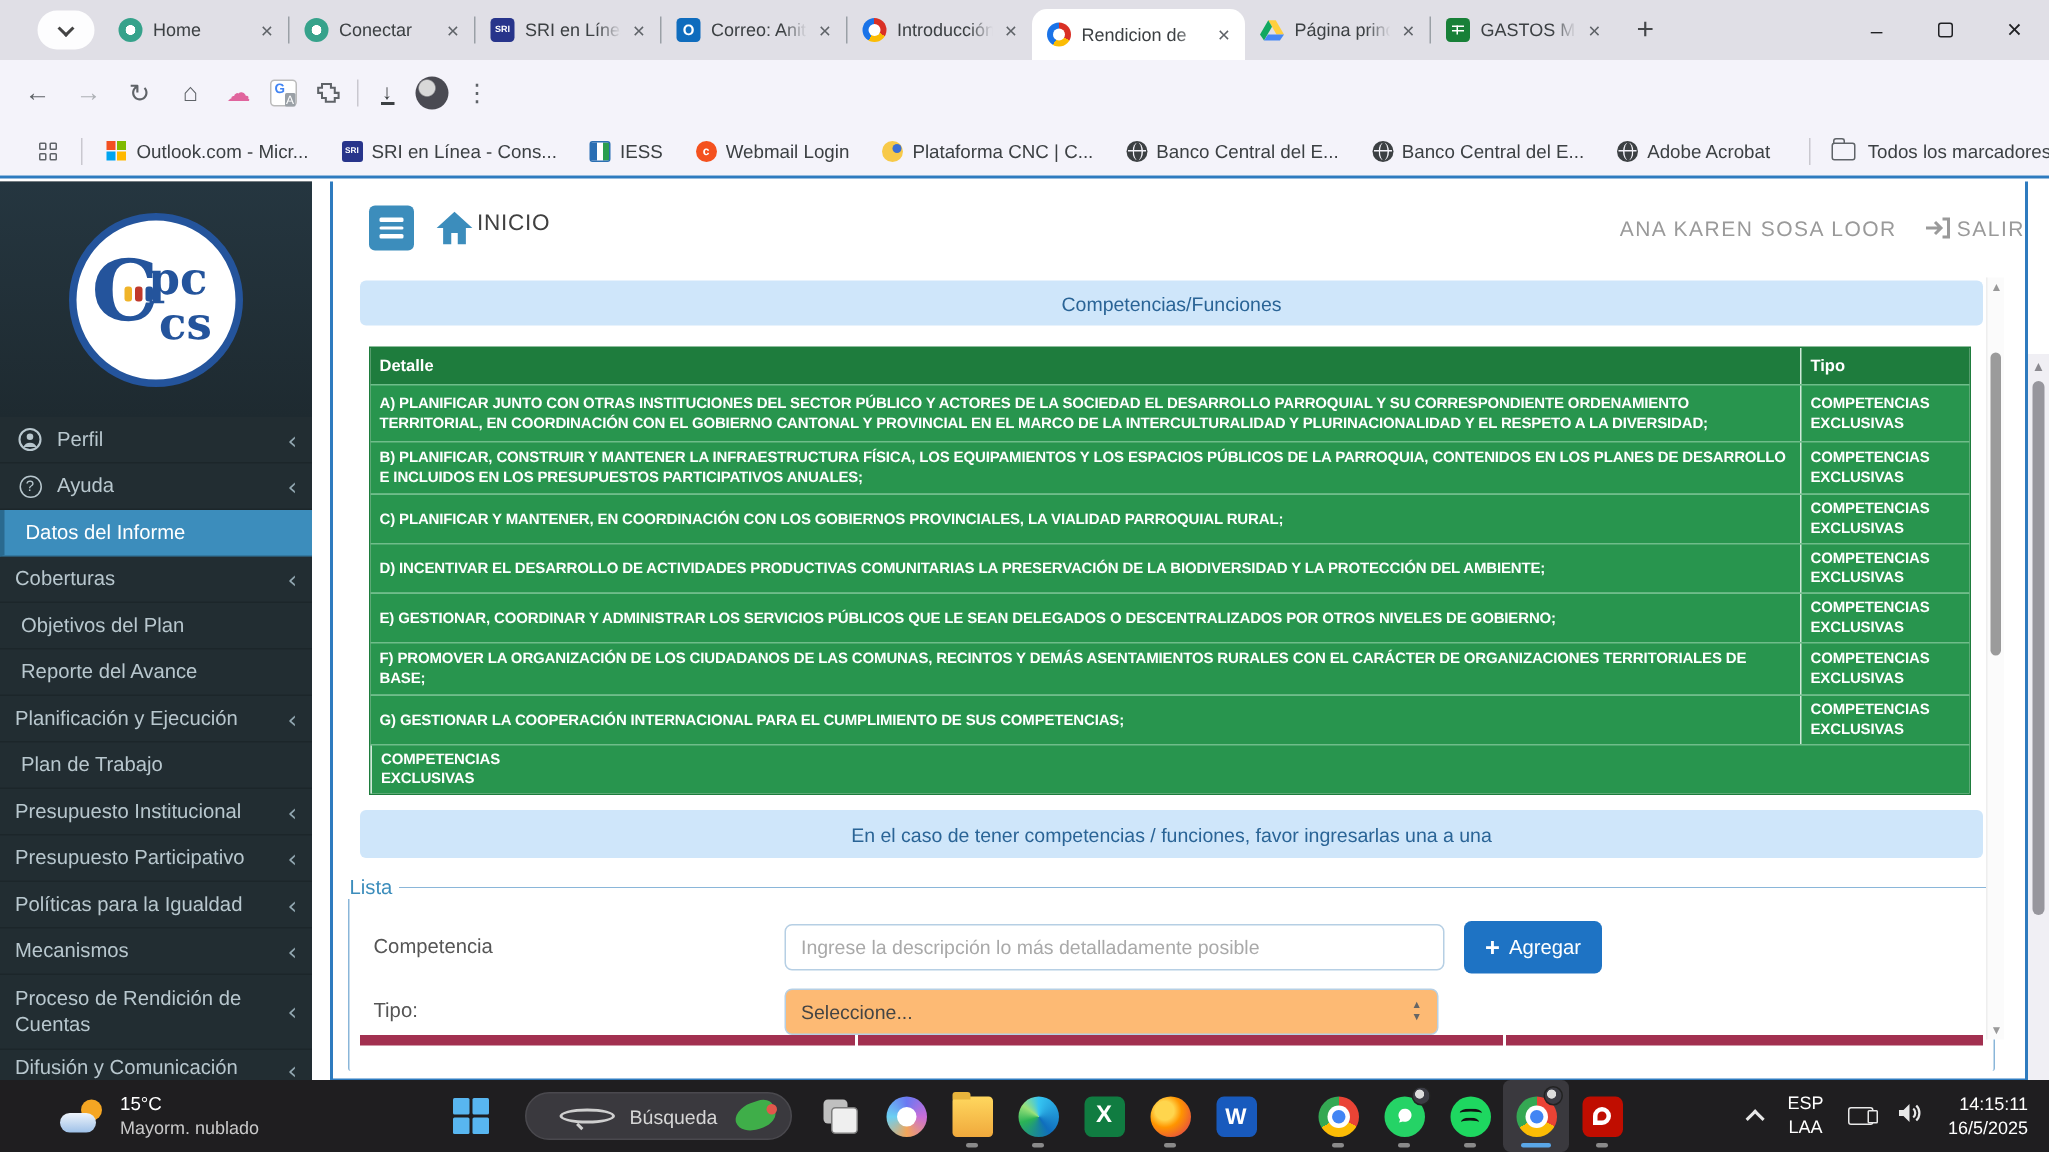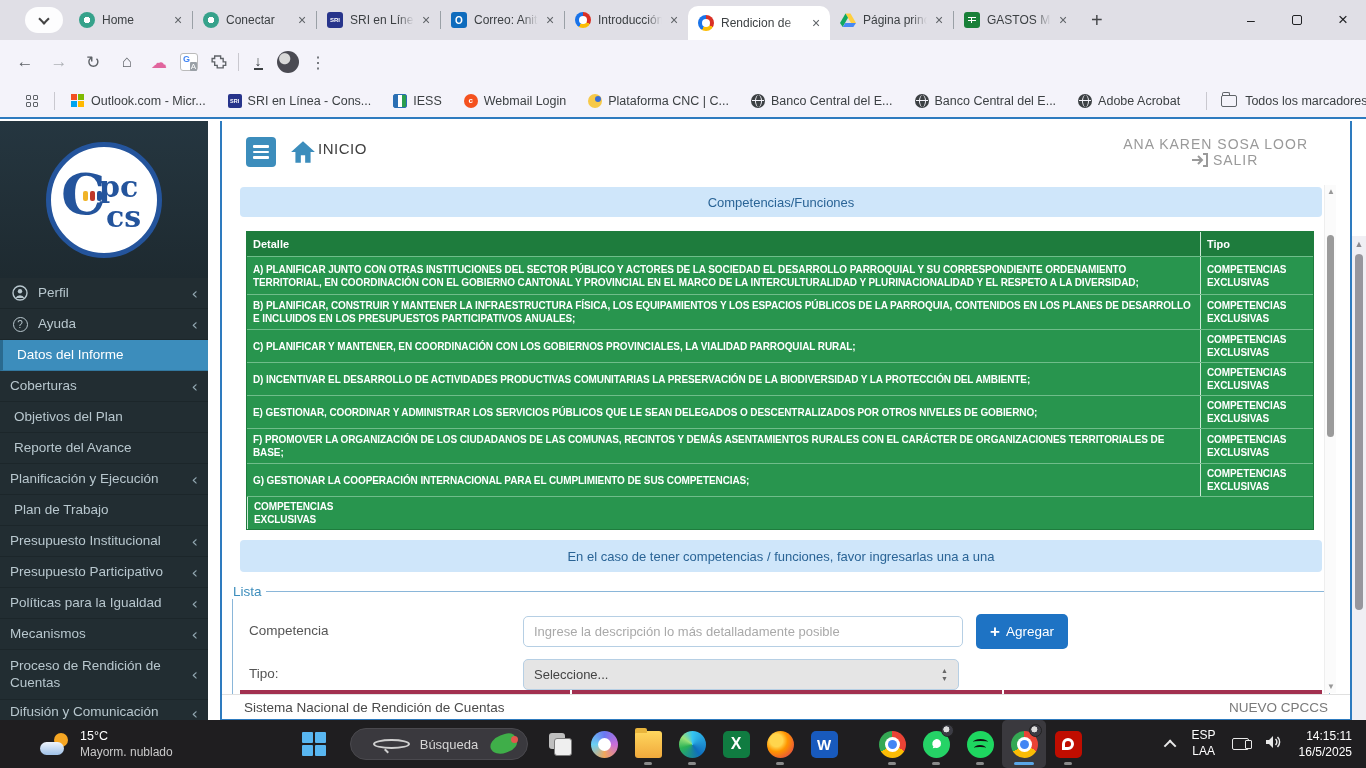--- a/index.html
+++ b/index.html
@@ -82,38 +82,38 @@
   .menu-item.active { background:#3c8dbc; color:#fff; border-left:3px solid #2a6a8f; }
   .mi-ic { width:20px; margin-right:8px; display:flex; justify-content:center; flex:none; }
   .q-circle { width:15px; height:15px; border:1.5px solid #b8c7ce; border-radius:50%; font-size:10px; display:flex; align-items:center; justify-content:center; }
   .mi-arrow { font-size:16px; color:#93a8b2; font-family:"DejaVu Sans",sans-serif; }
 
   #mainpanel { position:absolute; left:220px; top:2px; width:1132px; height:600px; background:#fff; border-left:2px solid #2e7bbf; border-right:2px solid #2e7bbf; border-bottom:2px solid #2e7bbf; }
   #app-header { position:absolute; left:0; top:0; right:0; height:62px; background:#fff; display:flex; align-items:center; }
   #hamburger { width:30px; height:30px; background:#3c8dbc; border-radius:4px; margin-left:24px; display:flex; flex-direction:column; justify-content:center; gap:3px; align-items:center; }
   #hamburger i { width:16px; height:2.5px; background:#fff; border-radius:1px; }
   #inicio { display:flex; align-items:flex-start; margin-left:14px; color:#404040; font-size:15px; letter-spacing:.5px; }
-  #hdr-right { margin-left:auto; display:flex; align-items:center; margin-right:24px; color:#999;flex-direction:column; }
+  #hdr-right { margin-left:auto; display:flex; align-items:center; color:#999; }
   #user-name { font-size:14px; letter-spacing:1px; margin-right:18px; color:#9a9a9a; }
   #salir { display:flex; align-items:center; font-size:14px; letter-spacing:1px; color:#9a9a9a; }
 
   .banner { position:absolute; left:18px; width:1082px; background:#cfe6fa; border-radius:4px; color:#2a6496; font-size:13px; display:flex; align-items:center; justify-content:center; }
   #ctable { position:absolute; left:24px; top:110px; width:1068px; border:1px solid #1e7c3d; font-weight:bold; color:#fff; }
   .thead { display:flex; background:#1e7c3d; font-size:11px; }
   .thead .h-det { flex:1; padding:6px 6px; } .thead .h-tip { width:113px; padding:6px 6px; border-left:1px solid #cfe9d9; }
   .trow { display:flex; background:#28954e; border-top:1px solid #6fbd8a; font-size:10px; letter-spacing:-.1px; }
   .trow .td-det { flex:1; padding:4px 6px; line-height:1.3; display:flex; align-items:center; }
   .trow .td-tip { width:113px; padding:3px 6px; border-left:1px solid #cfe9d9; line-height:1.3; display:flex; align-items:center; }
   #fieldset { position:absolute; left:10px; top:463px; width:1098px; height:130px; border:1px solid #8ab6d9; border-radius:2px; border-bottom:none; }
   #fieldset legend { color:#3c8dbc; font-size:13.5px; margin-left:-4px; padding:0 4px; }
   .form-label { position:absolute; color:#555; font-size:13.5px; }
   #comp-input { position:absolute; left:290px; top:17px; width:440px; height:31px; border:1px solid #b6cfe4; border-radius:5px; padding:0 10px; font-size:13px; color:#333; background:#fff; font-family:"Liberation Sans",sans-serif; }
   #comp-input::placeholder { color:#a9a9a9; }
   #btn-agregar { position:absolute; left:743px; top:15px; height:35px; padding:0 14px; background:#1e73c4; border:none; border-radius:5px; color:#fff; font-size:13.5px; display:flex; align-items:center; gap:6px; font-family:"Liberation Sans",sans-serif; }
-  #tipo-select { position:absolute; left:290px; top:60px; width:436px; height:31px; border:1px solid #b6cfe4; border-radius:5px; background:#e5e5e5; color:#444; font-size:13px; display:flex; align-items:center; padding:0 10px; }
+  #tipo-select { position:absolute; left:290px; top:60px; width:436px; height:31px; border:1px solid #b6cfe4; border-radius:5px; background:#fdba74; color:#444; font-size:13px; display:flex; align-items:center; padding:0 10px; }
   .spin { margin-left:auto; display:flex; flex-direction:column; gap:1px; color:#666; font-size:7px; line-height:1; }
   .maroon-seg { position:absolute; top:569px; height:7px; background:#a23050; }
   #app-footer { position:absolute; left:0; right:0; bottom:0; height:25px; background:#fff; border-top:1px solid #e0e0e0; display:flex; align-items:center; font-size:13.5px; color:#4a4a4a; padding:0 22px; }
   #app-footer .right { margin-left:auto; color:#7a7a7a; }
 
   
   #inner-sb { position:absolute; right:14px; top:64px; width:12px; height:508px; background:#fbfbfb; border-left:1px solid #eee; }
   #inner-sb .thumb { position:absolute; left:2px; top:50px; width:7px; height:202px; background:#9b9b9b; border-radius:4px; }
   #inner-sb .arr { position:absolute; left:0; width:12px; text-align:center; font-size:8px; color:#999; }
   
@@ -492,24 +492,20 @@
               <span>▲</span>
               <span>▼</span>
             </span>
         </div>
       </fieldset>
 
       <span class="maroon-seg" style="left:18px; width:330px;"></span>
       <span class="maroon-seg" style="left:350px; width:430px;"></span>
       <span class="maroon-seg" style="left:782px; width:318px;"></span>
 
-      <div id="app-footer">
-        <span>Sistema Nacional de Rendición de Cuentas</span>
-        <span class="right">NUEVO CPCCS</span>
-      </div>
 
       <div id="inner-sb">
         <span class="arr" style="top:2px;">▲</span>
         <span class="thumb"></span>
         <span class="arr" style="bottom:2px;">▼</span>
       </div>
     </div>
 
     <div id="outer-sb">
       <span class="arr" style="top:3px;">▲</span>

